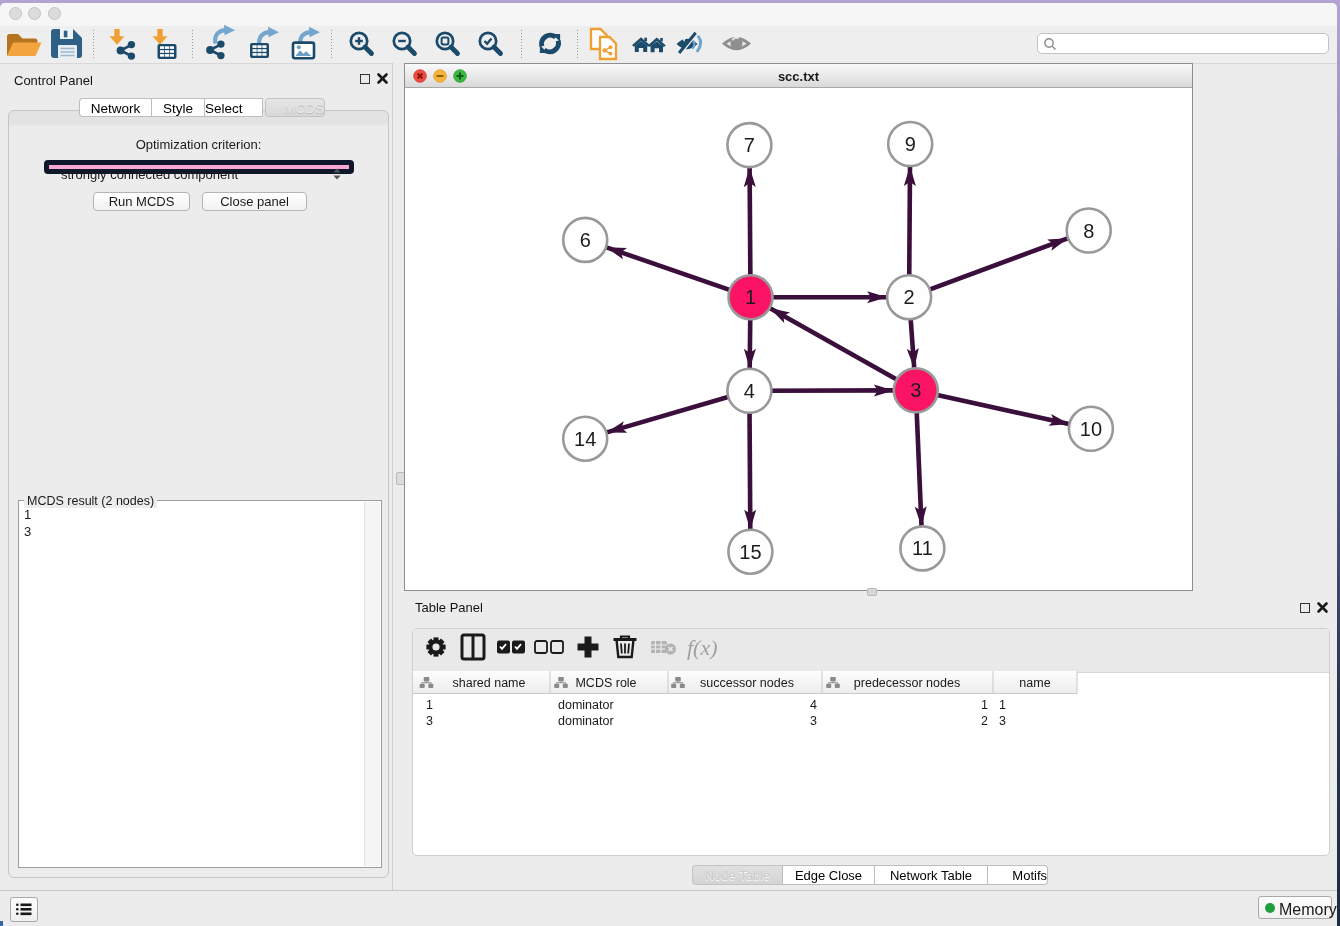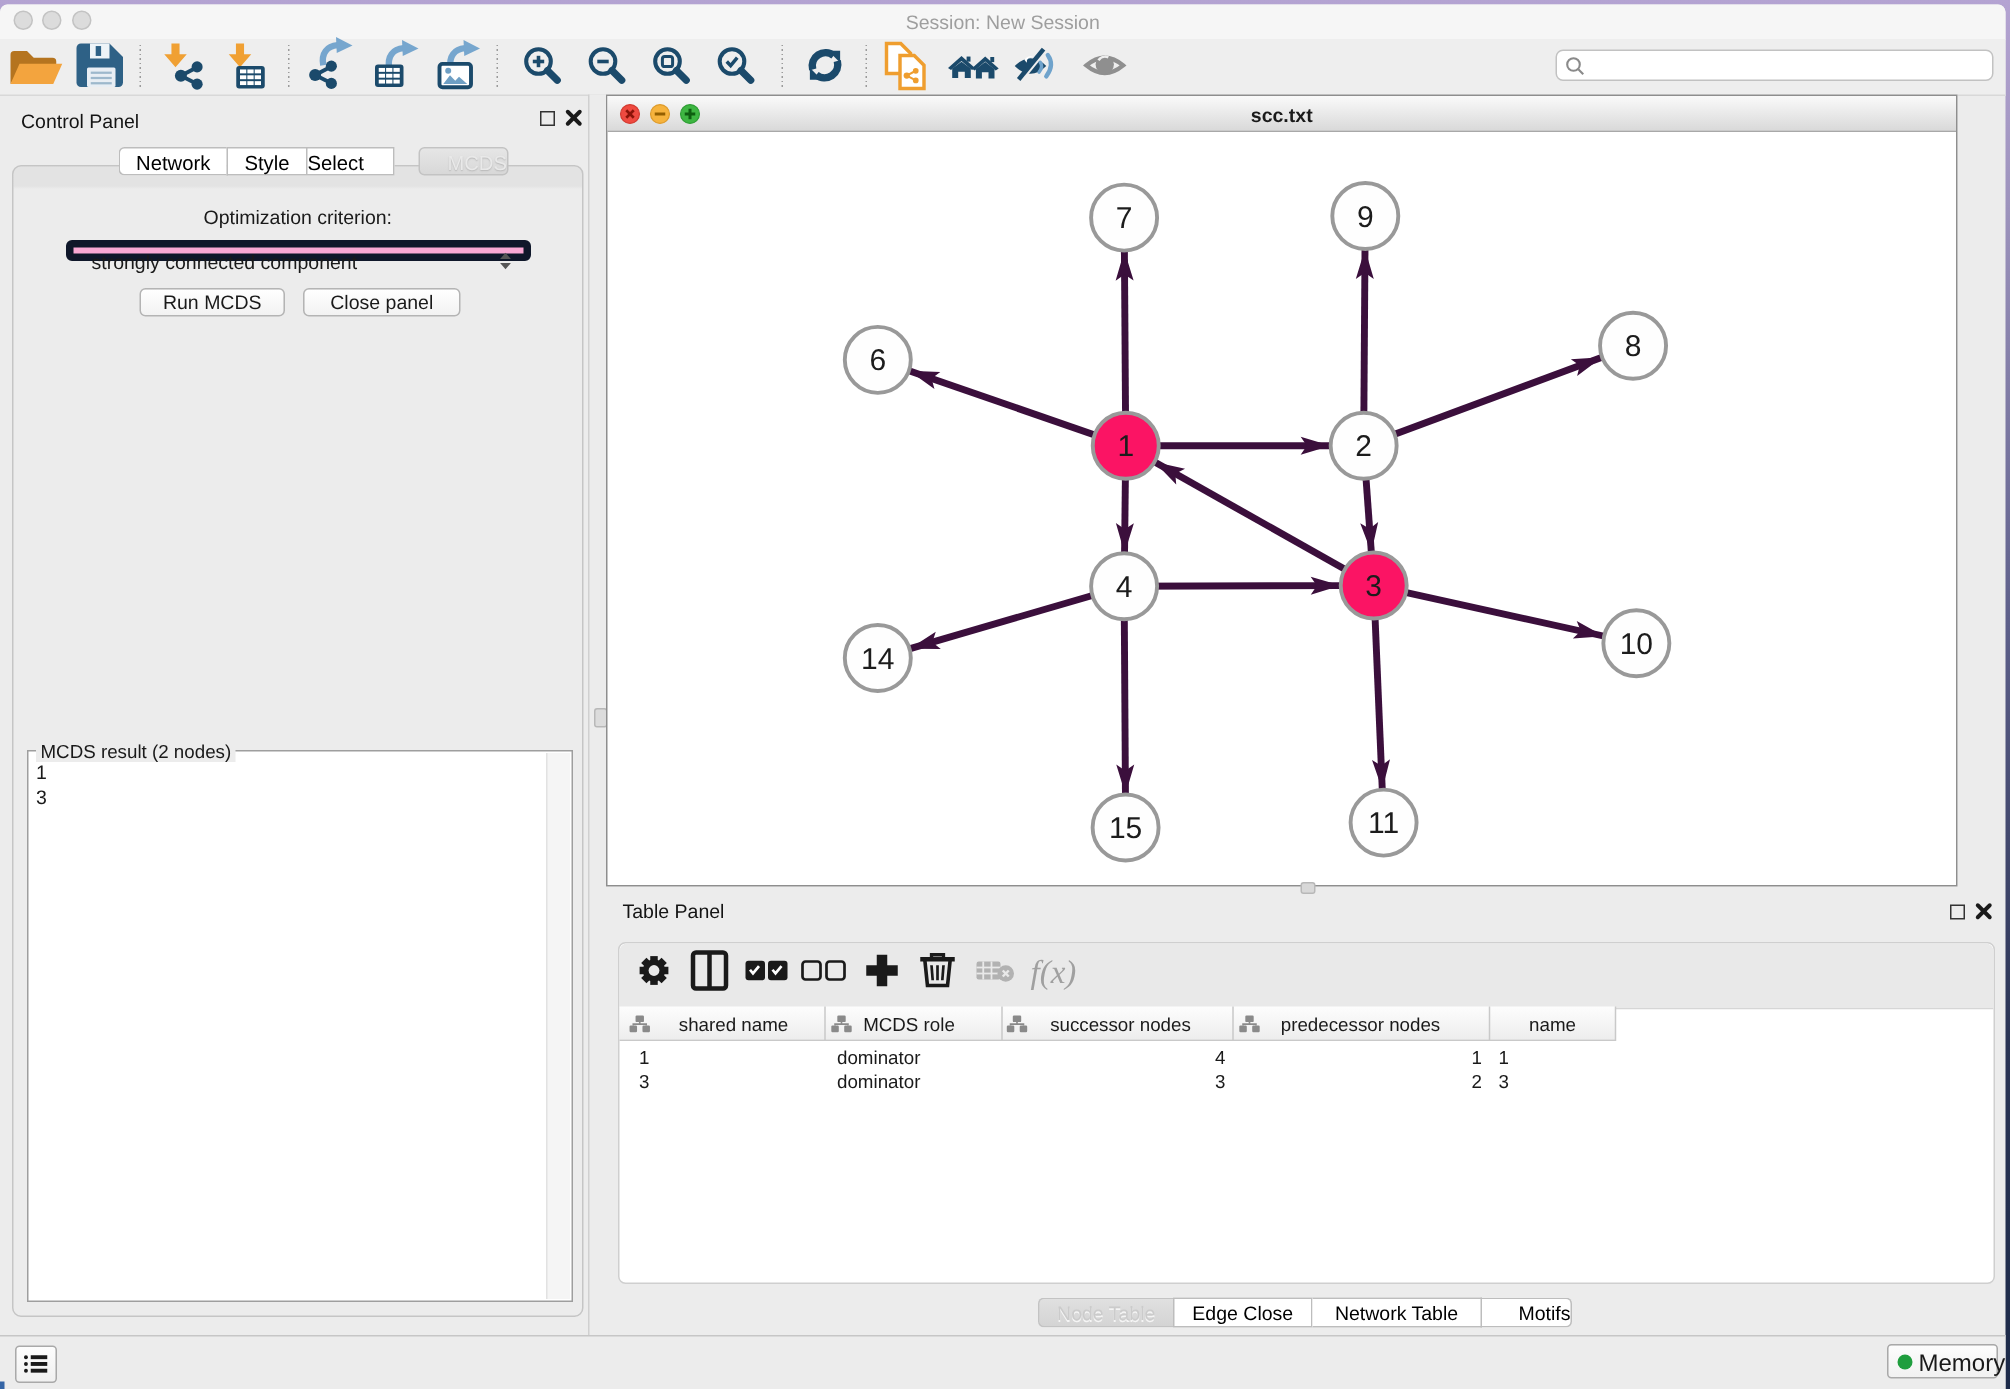--- a/index.html
+++ b/index.html
@@ -14,21 +14,20 @@
 .tb{font-size:13px;color:#141414}
 svg{position:absolute;overflow:visible}
 </style>
 </head>
 <body>
 <div id="win"></div>
 <div class="abs" style="left:0;top:3px;width:1337px;height:23px;background:#f6f6f6;border-bottom:1px solid #d4d4d4;border-radius:5px 5px 0 0">
   <div class="light" style="left:9px;top:4px;width:11px;height:11px;background:#dcdcdc;border:1px solid #c3c3c3"></div>
   <div class="light" style="left:28px;top:4px;width:11px;height:11px;background:#dcdcdc;border:1px solid #c3c3c3"></div>
   <div class="light" style="left:48px;top:4px;width:11px;height:11px;background:#dcdcdc;border:1px solid #c3c3c3"></div>
-  <div class="abs" style="left:0;top:4px;width:100%;text-align:center;font-size:13px;color:#9e9e9e">Session: New Session</div>
 </div>
 <div class="abs" style="left:0;top:26px;width:1337px;height:37px;background:#eeeeee;border-bottom:1px solid #d8d8d8"></div>
 <div class="sep" style="left:93px"></div>
 <div class="sep" style="left:192px"></div>
 <div class="sep" style="left:331px"></div>
 <div class="sep" style="left:521px"></div>
 <div class="sep" style="left:577px"></div>
 <svg class="abs" style="left:0;top:0" width="800" height="64" viewBox="0 0 800 64">
 <defs>
 <g id="dar">
@@ -174,40 +173,40 @@
     <g stroke="#1a1a1a" stroke-width="2.6" stroke-linecap="round">
       <line x1="2.5" y1="2.5" x2="10.5" y2="10.5"></line>
       <line x1="10.5" y1="2.5" x2="2.5" y2="10.5"></line>
     </g>
   </svg>
 <div class="abs" style="left:8px;top:110px;width:381px;height:768px;background:linear-gradient(180deg,#e3e3e3 0,#e3e3e3 13px,#ececec 15px);border:1px solid #c5c5c5;border-radius:6px;box-sizing:border-box"></div>
 <div class="abs" style="left:79px;top:98px;height:19px;display:flex;font-size:13.5px">
   <div style="width:71px;background:#fff;border:1px solid #bdbdbd;border-right:none;border-radius:4px 0 0 4px;text-align:center;line-height:19px">Network</div>
   <div style="width:52px;background:#fff;border:1px solid #bdbdbd;border-right:none;text-align:center;line-height:19px">Style</div>
   <div style="width:57px;background:#fff;border:1px solid #bdbdbd;text-align:left;line-height:19px">Select</div>
-  <div style="width:58px;margin-left:16px;background:linear-gradient(180deg,#e6e6e6,#d8d8d8);border:1px solid #c3c3c3;border-radius:4px;text-align:right;line-height:19px;color:#e9e9e9;text-shadow:0 1px 1px #b5b5b5">MCDS</div>
+  <div style="width:58px;margin-left:2px;background:linear-gradient(180deg,#e6e6e6,#d8d8d8);border:1px solid #c3c3c3;border-radius:4px;text-align:right;line-height:19px;color:#e9e9e9;text-shadow:0 1px 1px #b5b5b5">MCDS</div>
 </div>
 <div class="abs" style="left:8px;top:137px;width:381px;text-align:center;font-size:13px;color:#1a1a1a">Optimization criterion:</div>
 <div class="abs" style="left:44px;top:160px;width:310px;height:14px;background:#f9a8d4;border:5px solid #0f172a;border-radius:4px;box-sizing:border-box">
   <div class="abs" style="left:12px;top:2px;font-size:13px;color:#1a1a1a">strongly connected component</div>
   <svg style="right:7px;top:3px;position:absolute" width="10" height="12" viewBox="0 0 10 12">
       <path d="M5,0.5 L8.6,4.6 H1.4 Z" fill="#555"></path>
       <path d="M5,11.5 L8.6,7.4 H1.4 Z" fill="#555"></path>
     </svg>
 </div>
 <div class="btn" style="left:93px;top:192px;width:97px;height:19px;line-height:18px">Run MCDS</div>
 <div class="btn" style="left:202px;top:192px;width:105px;height:19px;line-height:18px">Close panel</div>
 <div class="abs" style="left:18px;top:500px;width:364px;height:368px;border:1px solid #9e9e9e;background:#fff;box-sizing:border-box">
   <div class="abs" style="right:1px;top:1px;width:15px;height:364px;background:#f5f5f5;border-left:1px solid #e2e2e2"></div>
   <div class="abs" style="left:5px;top:5px;font-size:13px;color:#1a1a1a;line-height:17px">1<br>3</div>
 </div>
 <div class="abs" style="left:24px;top:494px;background:#ececec;padding:0 3px;font-size:12.5px;color:#1a1a1a">MCDS result (2 nodes)</div>
 <div class="abs" style="left:392px;top:63px;width:12px;height:827px;background:#ececec;border-left:1px solid #d0d0d0"></div>
 <div class="abs" style="left:396px;top:472px;width:7px;height:11px;background:#dcdcdc;border:1px solid #b8b8b8;border-radius:2px"></div>
-<div class="abs" style="left:404px;top:63px;width:901px;height:528px;border:1px solid #8e8e8e;box-sizing:border-box;background:#fff">
+<div class="abs" style="left:404px;top:63px;width:789px;height:528px;border:1px solid #8e8e8e;box-sizing:border-box;background:#fff">
   <div class="abs" style="left:0;top:0;width:100%;height:23px;background:linear-gradient(180deg,#fafafa,#d9d9d9);border-bottom:1px solid #a8a8a8">
     <div class="abs" style="left:0;top:5px;width:100%;text-align:center;font-size:13px;font-weight:bold;color:#1a1a1a">scc.txt</div>
     <svg style="left:8px;top:5px" width="62" height="14" viewBox="0 0 62 14">
       <circle cx="7" cy="7" r="6.3" fill="#ef4a40" stroke="#d23b31" stroke-width="0.8"></circle>
       <g stroke="#8c1308" stroke-width="1.8">
           <line x1="4.5" y1="4.5" x2="9.5" y2="9.5"></line>
           <line x1="9.5" y1="4.5" x2="4.5" y2="9.5"></line>
         </g>
       <circle cx="27" cy="7" r="6.3" fill="#f6b33d" stroke="#dd9b2c" stroke-width="0.8"></circle>
       <line x1="23.5" y1="7" x2="30.5" y2="7" stroke="#945f00" stroke-width="2"></line>

